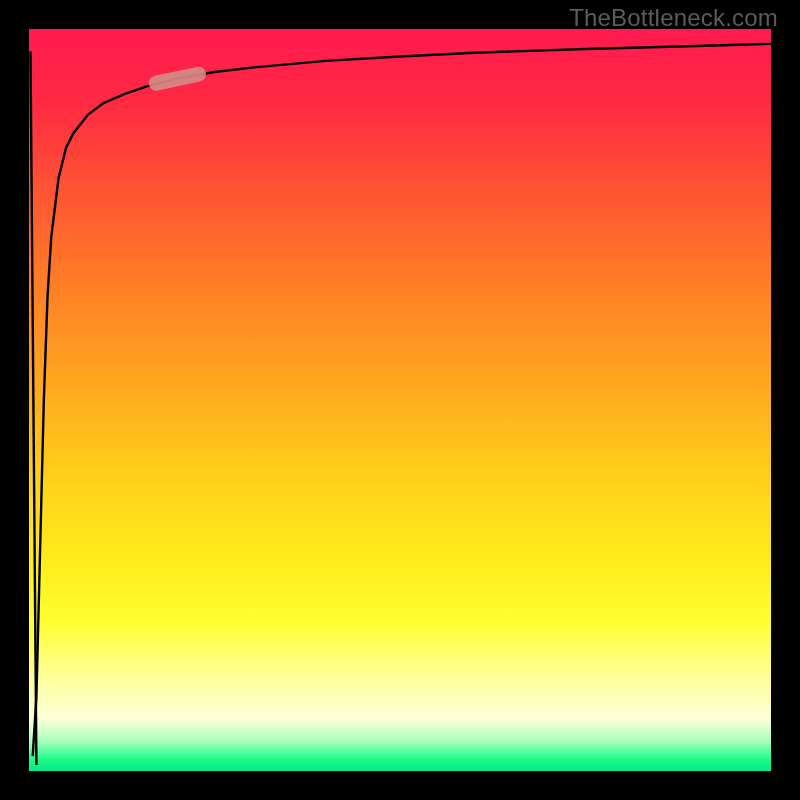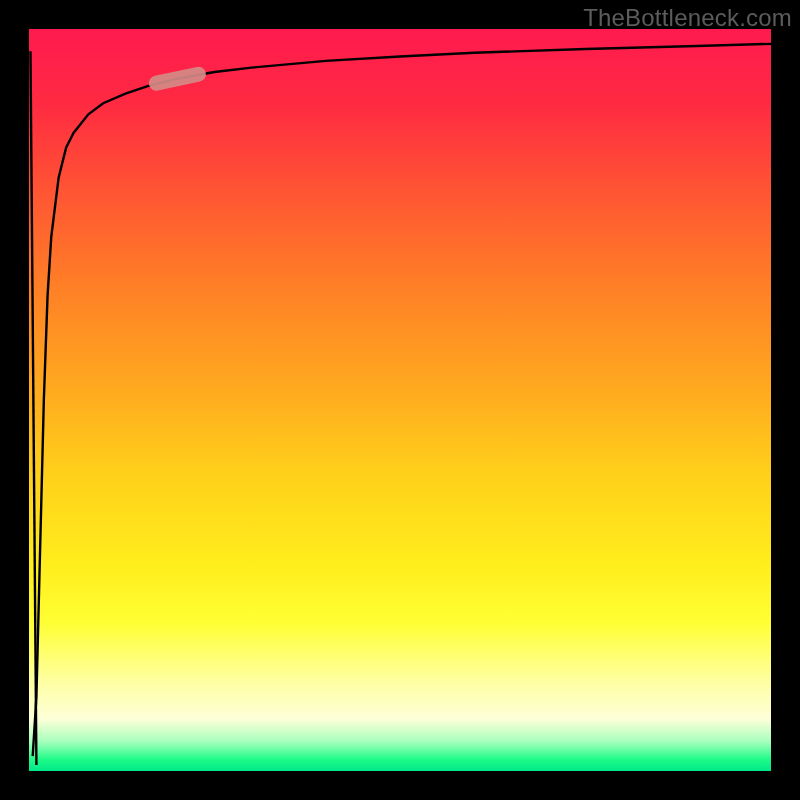--- a/index.html
+++ b/index.html
@@ -35,21 +35,21 @@
       #feffa3 88%,
       #fdffd8 93%,
       #a8ffbd 96%,
       #1cfb87 98.5%,
       #00e88a 100%
     );
   }
   .watermark {
     position: absolute;
     top: 4px;
-    right: 8px;
+    right: 22px;
     color: #5c5c5c;
     font-size: 24px;
     font-weight: 500;
     letter-spacing: 0.2px;
     z-index: 20;
   }
   svg.curve {
     position: absolute;
     left: 29px;
     top: 29px;

